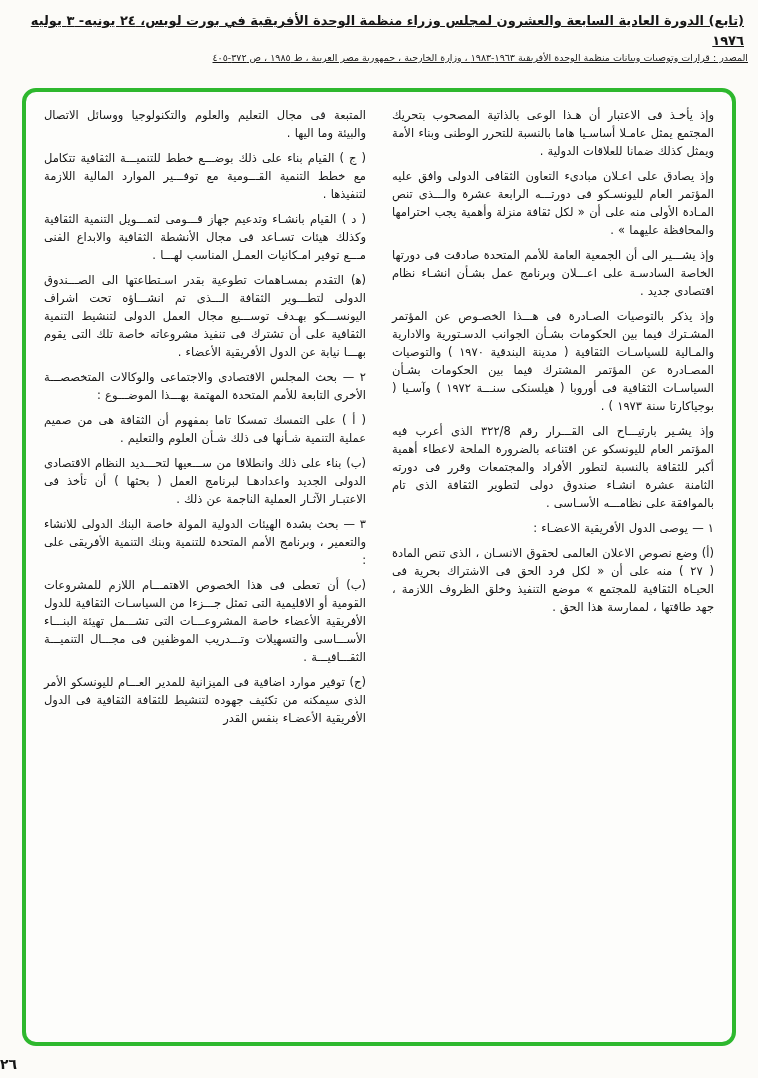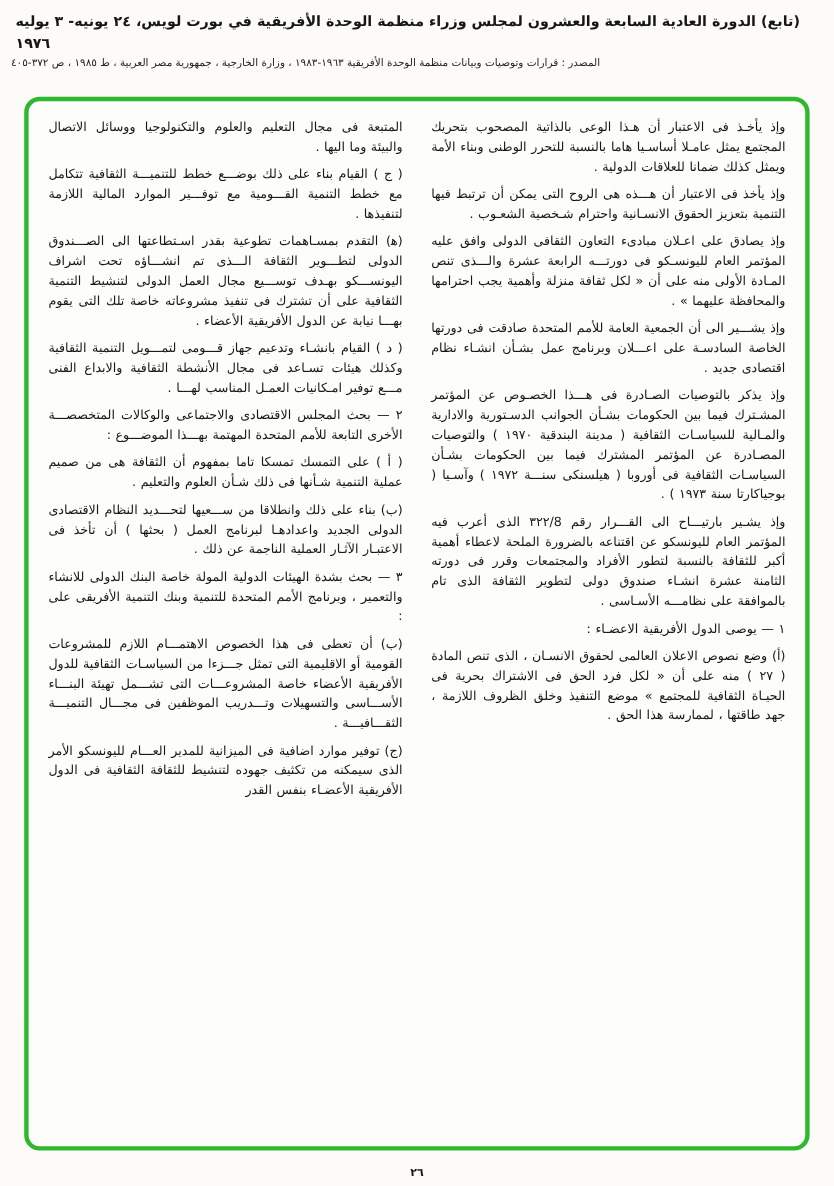--- a/index.html
+++ b/index.html
@@ -4,21 +4,21 @@
 <style>
   html,body{margin:0;padding:0;}
   body{
     width:758px;height:1078px;
     background:#fcfbf8;
     font-family:"DejaVu Sans",sans-serif;
     color:#161616;
     overflow:hidden;
   }
   .page{position:relative;width:758px;height:1078px;direction:rtl;}
-  .header{text-align:left;padding-top:11px;direction:rtl;}
+  .header{text-align:right;padding-top:11px;direction:rtl;text-decoration:underline;}
   .header-line1{font-size:13px;font-weight:bold;letter-spacing:0;line-height:1.5;padding:0 14px;}
   .header-line2{font-size:9.5px;margin-top:2px;color:#222;padding:0 10px;}
   .content-box{
     position:absolute;top:88px;right:22px;left:22px;bottom:32px;
     border:4px solid #2eb82e;
     border-radius:14px;
     padding:14px 18px;
     box-sizing:border-box;
     overflow:hidden;
     background:#fdfdfb;
@@ -28,50 +28,49 @@
   .para{
     margin:0 0 7px 0;
     font-size:11.5px;
     line-height:18px;
     text-align:justify;
     text-justify:inter-word;
     word-spacing:0.5px;
   }
   .page-number{
     position:absolute;bottom:6px;right:0;left:0;
-    text-align:center;font-size:10px;font-weight:bold;
+    text-align:left;font-size:14px;font-weight:bold;
   }
 </style>
 </head>
 <body>
 
 <div class="page">
 
   <div class="header">
     <div class="header-line1">(تابع) الدورة العادية السابعة والعشرون لمجلس وزراء منظمة الوحدة الأفريقية في بورت لويس، ٢٤ يونيه- ٣ يوليه ١٩٧٦</div>
     <div class="header-line2">المصدر : قرارات وتوصيات وبيانات منظمة الوحدة الأفريقية ١٩٦٣-١٩٨٣ ، وزارة الخارجية ، جمهورية مصر العربية ، ط ١٩٨٥ ، ص ٣٧٢-٤٠٥</div>
   </div>
 
   <div class="content-box" style="border-color: rgb(46, 184, 46);">
     <div class="columns">
       <div class="col">
           <p class="para">وإذ يأخـذ فى الاعتبار أن هـذا الوعى بالذاتية المصحوب بتحريك المجتمع يمثل عامـلا أساسـيا هاما بالنسبة للتحرر الوطنى وبناء الأمة ويمثل كذلك ضمانا للعلاقات الدولية .</p>
-          <p class="para">وإذ يأخذ فى الاعتبار أن هـــذه هى الروح التى يمكن أن ترتبط فيها التنمية بتعزيز الحقوق الانسـانية واحترام شـخصية الشعـوب .</p>
           <p class="para">وإذ يصادق على اعـلان مبادىء التعاون الثقافى الدولى وافق عليه المؤتمر العام لليونسـكو فى دورتـــه الرابعة عشرة والـــذى تنص المـادة الأولى منه على أن « لكل ثقافة منزلة وأهمية يجب احترامها والمحافظة عليهما » .</p>
           <p class="para">وإذ يشـــير الى أن الجمعية العامة للأمم المتحدة صادقت فى دورتها الخاصة السادسـة على اعـــلان وبرنامج عمل بشـأن انشـاء نظام اقتصادى جديد .</p>
           <p class="para">وإذ يذكر بالتوصيات الصـادرة فى هـــذا الخصـوص عن المؤتمر المشـترك فيما بين الحكومات بشـأن الجوانب الدسـتورية والادارية والمـالية للسياسـات الثقافية ( مدينة البندقية ١٩٧٠ ) والتوصيات المصـادرة عن المؤتمر المشترك فيما بين الحكومات بشـأن السياسـات الثقافية فى أوروبا ( هيلسنكى سنـــة ١٩٧٢ ) وآسـيا ( بوجياكارتا سنة ١٩٧٣ ) .</p>
           <p class="para">وإذ يشـير بارتيـــاح الى القـــرار رقم ٣٢٢/8 الذى أعرب فيه المؤتمر العام لليونسكو عن اقتناعه بالضرورة الملحة لاعطاء أهمية أكبر للثقافة بالنسبة لتطور الأفراد والمجتمعات وقرر فى دورته الثامنة عشرة انشـاء صندوق دولى لتطوير الثقافة الذى تام بالموافقة على نظامـــه الأسـاسى .</p>
           <p class="para">١ — يوصى الدول الأفريقية الاعضـاء :</p>
           <p class="para">(أ) وضع نصوص الاعلان العالمى لحقوق الانسـان ، الذى تنص المادة ( ٢٧ ) منه على أن « لكل فرد الحق فى الاشتراك بحرية فى الحيـاة الثقافية للمجتمع » موضع التنفيذ وخلق الظروف اللازمة ، جهد طاقتها ، لممارسة هذا الحق .</p>
         </div>
       <div class="col">
           <p class="para">المتبعة فى مجال التعليم والعلوم والتكنولوجيا ووسائل الاتصال والبيئة وما اليها .</p>
           <p class="para">( ج ) القيام بناء على ذلك بوضـــع خطط للتنميـــة الثقافية تتكامل مع خطط التنمية القـــومية مع توفـــير الموارد المالية اللازمة لتنفيذها .</p>
+          <p class="para">( د ) القيام بانشـاء وتدعيم جهاز قـــومى لتمـــويل التنمية الثقافية وكذلك هيئات تسـاعد فى مجال الأنشطة الثقافية والابداع الفنى مـــع توفير امـكانيات العمـل المناسب لهـــا .</p>
           <p class="para">(ﻫ) التقدم بمسـاهمات تطوعية بقدر اسـتطاعتها الى الصـــندوق الدولى لتطـــوير الثقافة الـــذى تم انشـــاؤه تحت اشراف اليونســـكو بهـدف توســـيع مجال العمل الدولى لتنشيط التنمية الثقافية على أن تشترك فى تنفيذ مشروعاته خاصة تلك التى يقوم بهـــا نيابة عن الدول الأفريقية الأعضاء .</p>
-          <p class="para">( د ) القيام بانشـاء وتدعيم جهاز قـــومى لتمـــويل التنمية الثقافية وكذلك هيئات تسـاعد فى مجال الأنشطة الثقافية والابداع الفنى مـــع توفير امـكانيات العمـل المناسب لهـــا .</p>
           <p class="para">٢ — بحث المجلس الاقتصادى والاجتماعى والوكالات المتخصصـــة الأخرى التابعة للأمم المتحدة المهتمة بهـــذا الموضـــوع :</p>
           <p class="para">( أ ) على التمسك تمسكا تاما بمفهوم أن الثقافة هى من صميم عملية التنمية شـأنها فى ذلك شـأن العلوم والتعليم .</p>
           <p class="para">(ب) بناء على ذلك وانطلاقا من ســـعيها لتحـــديد النظام الاقتصادى الدولى الجديد واعدادهـا لبرنامج العمل ( بحثها ) أن تأخذ فى الاعتبـار الآثـار العملية الناجمة عن ذلك .</p>
           <p class="para">٣ — بحث بشدة الهيئات الدولية المولة خاصة البنك الدولى للانشاء والتعمير ، وبرنامج الأمم المتحدة للتنمية وبنك التنمية الأفريقى على :</p>
           <p class="para">(ب) أن تعطى فى هذا الخصوص الاهتمـــام اللازم للمشروعات القومية أو الاقليمية التى تمثل جـــزءا من السياسـات الثقافية للدول الأفريقية الأعضاء خاصة المشروعـــات التى تشـــمل تهيئة البنـــاء الأســـاسى والتسهيلات وتـــدريب الموظفين فى مجـــال التنميـــة الثقـــافيـــة .</p>
           <p class="para">(ج) توفير موارد اضافية فى الميزانية للمدير العـــام لليونسكو الأمر الذى سيمكنه من تكثيف جهوده لتنشيط للثقافة الثقافية فى الدول الأفريقية الأعضـاء بنفس القدر</p>
         </div>
     </div>
   </div>
 

